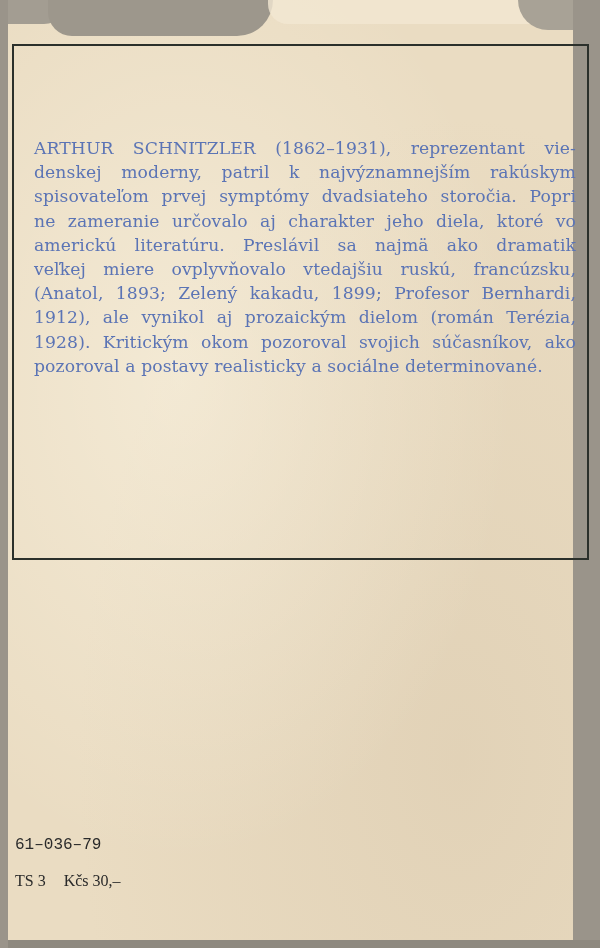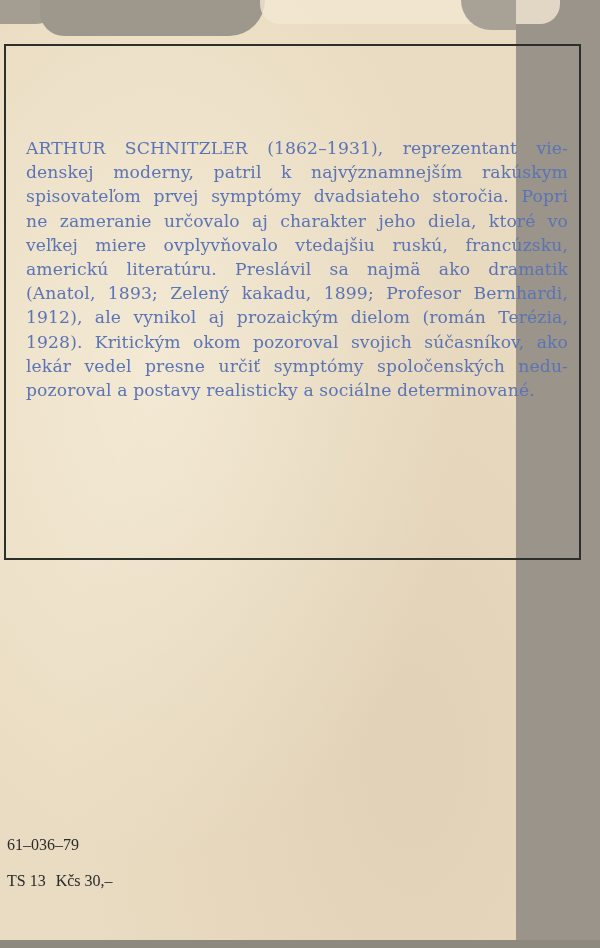--- a/index.html
+++ b/index.html
@@ -2,21 +2,21 @@
 <html><head>
   <meta charset="utf-8">
   <style>
     html, body { margin: 0; padding: 0; }
     body {
       width: 600px; height: 948px; position: relative; overflow: hidden;
       background: #9a948a;
       font-family: "DejaVu Serif", serif;
     }
     .page {
-      position: absolute; left: 0; top: 0; width: 516px; height: 948px;
+      position: absolute; left: 8px; top: 0; width: 565px; height: 948px;
       background:
         radial-gradient(ellipse at 30% 40%, rgba(255,250,235,0.45), rgba(0,0,0,0) 60%),
         radial-gradient(ellipse at 80% 80%, rgba(200,180,150,0.25), rgba(0,0,0,0) 60%),
         #eadcc2;
     }
     .cloth-top {
       position: absolute; left: 40px; top: 0; width: 225px; height: 36px;
       background: #9d978c;
       border-radius: 0 0 60px 40px;
     }
@@ -48,48 +48,47 @@
       text-align: justify;
       letter-spacing: 0.1px;
       margin: 0;
     }
     .bio span { display: block; text-align: justify; text-align-last: justify; white-space: nowrap; }
     .bio span.last { text-align-last: left; }
     .code {
       position: absolute; left: 7px; color: #2a2a2a;
       font-family: "Liberation Serif", serif; font-size: 16px;
     }
-    .code1 { top: 836px; }
+    .code1 { top: 836px; font-family: Liberation Mono, monospace; }
     .code2 { top: 872px; }
-    .code2 .price { margin-left: 10px; }
+    .code2 .price { margin-left: 18px; }
   </style>
 </head>
 <body>
 
 <div class="page">
   <div class="cloth-top2"></div>
   <div class="cloth-top"></div>
   <div class="torn"></div>
   <div class="cloth-right"></div>
 
   <div class="frame"></div>
 
   <div class="bio">
     <span>ARTHUR SCHNITZLER (1862–1931), reprezentant vie-</span>
     <span>denskej moderny, patril k najvýznamnejším rakúskym</span>
     <span>spisovateľom prvej symptómy dvadsiateho storočia. Popri</span>
     <span>ne zameranie určovalo aj charakter jeho diela, ktoré vo</span>
+    <span>americkú literatúru. Preslávil sa najmä ako dramatik</span>
     <span>veľkej miere ovplyvňovalo vtedajšiu ruskú, francúzsku,</span>
-    <span>americkú literatúru. Preslávil sa najmä ako dramatik</span>
     <span>(Anatol, 1893; Zelený kakadu, 1899; Profesor Bernhardi,</span>
     <span>1912), ale vynikol aj prozaickým dielom (román Terézia,</span>
     <span>1928). Kritickým okom pozoroval svojich súčasníkov, ako</span>
-    <span>lekár vedel presne určiť symptómy spoločenských nedu-</span>
     <span class="last">pozoroval a postavy realisticky a sociálne determinované.</span>
   </div>
 
   <div class="code code1">61–036–79</div>
   <div class="code code2">
-    <span>TS 13</span><span class="price">Kčs 30,–</span>
+    <span>TS 3</span><span class="price">Kčs 30,–</span>
   </div>
 
   <div class="cloth-bottom"></div>
 </div>
 
 </body></html>

